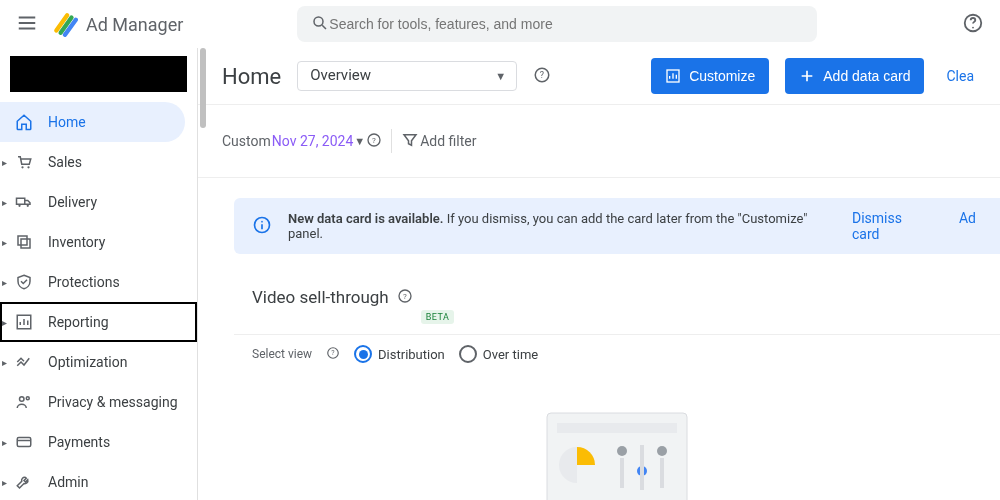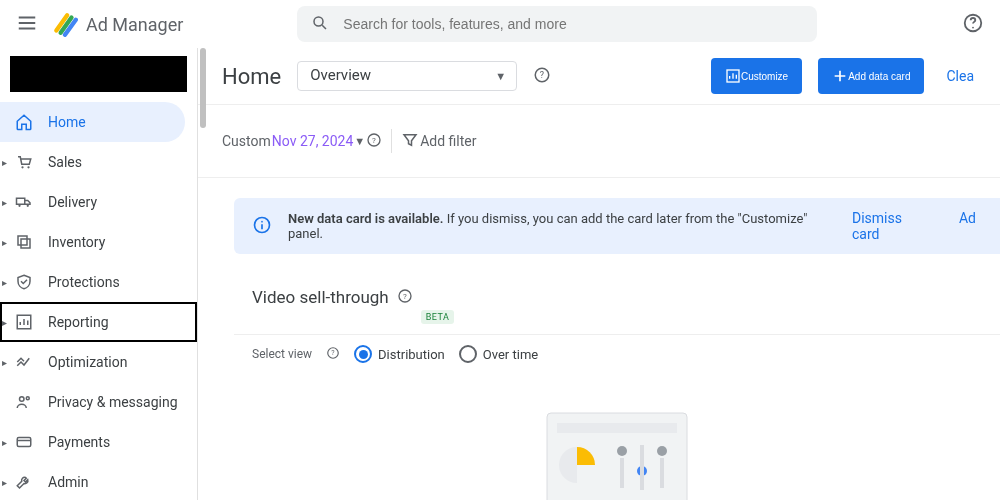--- a/index.html
+++ b/index.html
@@ -1,21 +1,21 @@
 <!DOCTYPE html>
 <html><head>
 <meta charset="utf-8">
 <style>
 * { box-sizing: border-box; margin: 0; padding: 0; }
 body { font-family: 'Google Sans', Roboto, Arial, sans-serif; font-size: 14px; color: #3c4043; background: #fff; width: 1000px; height: 500px; overflow: hidden; }
 .topbar { height: 48px; display: flex; align-items: center; padding: 0 16px; gap: 14px; }
 .hamburger { cursor: pointer; color: #5f6368; }
 .logo-block { display: flex; align-items: center; gap: 8px; }
 .app-name { font-size: 18px; color: #5f6368; }
-.search { flex: 0 0 520px; margin-left: 100px; height: 36px; background: #f1f3f4; border-radius: 8px; display: flex; align-items: center; padding: 1px 14px; gap: 14px; color: #5f6368; }
+.search { flex: 0 0 520px; margin-left: 100px; height: 36px; background: #f1f3f4; border-radius: 8px; display: flex; align-items: center; padding: 1px 14px; gap: 0; color: #5f6368; }
 .search input { border: none; background: transparent; outline: none; font-size: 14px; width: 100%; color: #3c4043; }
 .help-icon { margin-left: auto; color: #5f6368; cursor: pointer; }
 .layout { display: flex; height: calc(500px - 48px); }
 .sidebar { width: 198px; border-right: 1px solid #e0e0e0; position: relative; }
 .blackbox { margin: 8px 10px 10px 10px; height: 36px; background: #000; }
 .nav-item { display: flex; align-items: center; height: 40px; padding: 0 14px; gap: 14px; color: #3c4043; cursor: pointer; position: relative; }
 .nav-item .arrow { position: absolute; left: 2px; font-size: 10px; color: #5f6368; }
 .nav-item.active { background: #e8f0fe; color: #1a73e8; border-radius: 0 20px 20px 0; margin-right: 12px; }
 .nav-item.active .nav-icon svg { stroke: #1a73e8; fill: #1a73e8; }
 .nav-item.highlighted { outline: 2px solid #000; outline-offset: -2px; }
@@ -23,21 +23,21 @@
 .nav-icon { width: 20px; display: flex; align-items: center; justify-content: center; color: #5f6368; }
 .main { flex: 1; position: relative; overflow: hidden; }
 .vscroll { position: absolute; left: 0; top: 0; width: 10px; height: 100%; }
 .vscroll-thumb { position: absolute; left: 2px; top: 0; width: 6px; height: 80px; background: #c0c0c0; border-radius: 3px; }
 .header-row { display: flex; align-items: center; padding: 10px 20px 10px 24px; gap: 16px; }
 .page-title { font-size: 22px; color: #3c4043; }
 .workspace { border: 1px solid #dadce0; border-radius: 4px; padding: 4px 10px 6px 12px; min-width: 220px; display: flex; flex-direction: column; position: relative; }
 .workspace-label { font-size: 11px; color: #5f6368; }
 .workspace-value { font-size: 15px; color: #3c4043; }
 .workspace-caret { position: absolute; right: 10px; top: 50%; transform: translateY(-50%); color: #5f6368; font-size: 11px; }
-.btn { display: inline-flex; align-items: center; gap: 0; background: #1a73e8; color: #fff; border: none; border-radius: 4px; height: 36px; padding: 0 14px; font-size: 10px; cursor: pointer; }
+.btn { display: inline-flex; align-items: center; gap: 8px; background: #1a73e8; color: #fff; border: none; border-radius: 4px; height: 36px; padding: 0 14px; font-size: 14px; cursor: pointer; }
 .btn-icon { display: inline-flex; }
 .txt-btn { color: #1a73e8; font-size: 14px; cursor: pointer; padding: 0 6px; }
 .spacer { flex: 1; }
 .filter-row { display: flex; align-items: center; padding: 24px 24px; gap: 1px; border-top: 1px solid #eee; border-bottom: 1px solid #eee; color: #5f6368; }
 .filter-date { color: #8b5cf6; }
 .divider-v { width: 1px; height: 24px; background: #e0e0e0; margin: 0 8px; }
 .content { padding: 20px 0 0 36px; }
 .notice { background: #e8f0fe; border-radius: 6px 0 0 6px; padding: 12px 18px; display: flex; align-items: center; gap: 16px; margin-bottom: 14px; }
 .notice-text { font-size: 13px; color: #3c4043; }
 .notice-text b { font-weight: 600; }

